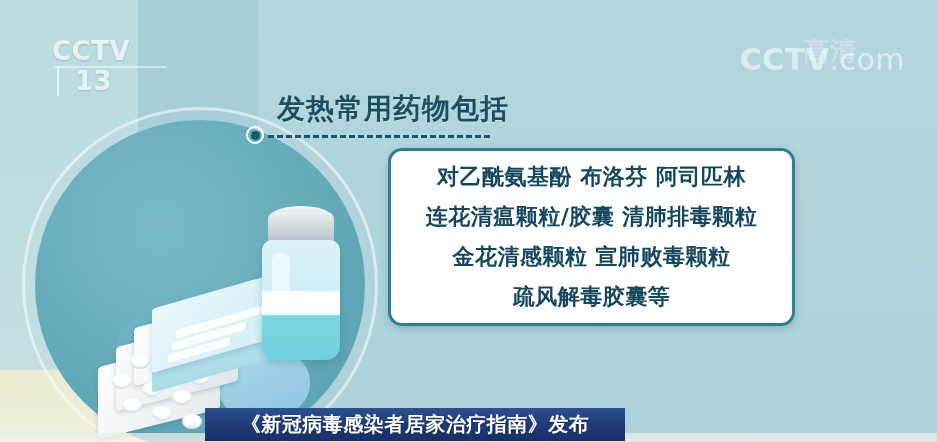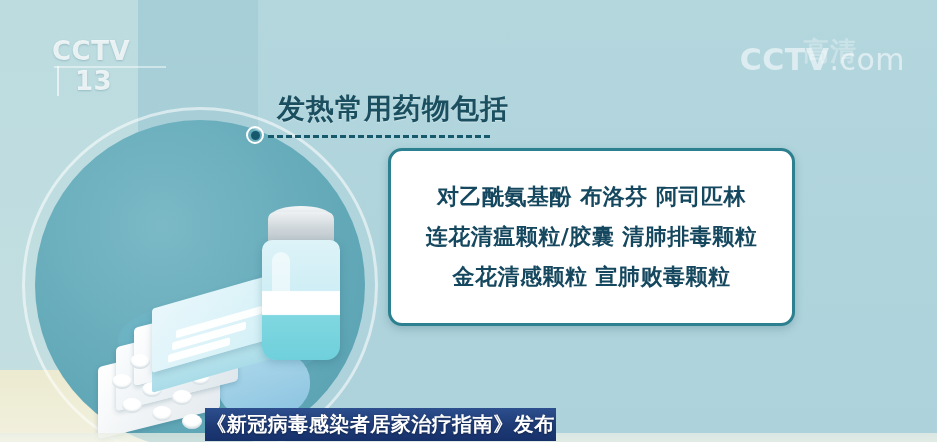--- a/index.html
+++ b/index.html
@@ -192,21 +192,21 @@
     margin-left:32px;
   }
   .card-line{
     font-size:22px; font-weight:bold;
     color:#15485f; letter-spacing:.5px;
     line-height:40px; white-space:nowrap;
   }
 
   
   .banner{
-    position:absolute; left:205px; top:408px; width:351px; height:33px;
+    position:absolute; left:205px; top:408px; width:420px; height:33px;
     background:linear-gradient(180deg,#2d4f8e 0%,#1f3c77 50%,#16306a 100%);
     display:flex; align-items:center; justify-content:center;
   }
   .banner-text{
     color:#ffffff; font-size:20px; font-weight:bold; letter-spacing:.5px;
     white-space:nowrap;
     text-shadow:0 1px 2px rgba(0,0,0,.35);
   }
 </style>
 </head>
@@ -270,19 +270,20 @@
 
   <div class="heading">发热常用药物包括</div>
   <div class="heading-rule"></div>
   <div class="heading-dot-outer"></div>
   <div class="heading-dot-inner"></div>
 
   <div class="card">
     <div class="card-line">对乙酰氨基酚  布洛芬  阿司匹林</div>
     <div class="card-line">连花清瘟颗粒/胶囊  清肺排毒颗粒</div>
     <div class="card-line">金花清感颗粒  宣肺败毒颗粒</div>
+    <div class="card-line">疏风解毒胶囊等</div>
   </div>
 
   <div class="banner">
     <span class="banner-text">《新冠病毒感染者居家治疗指南》发布</span>
   </div>
 
 </div>
 
 </body></html>

